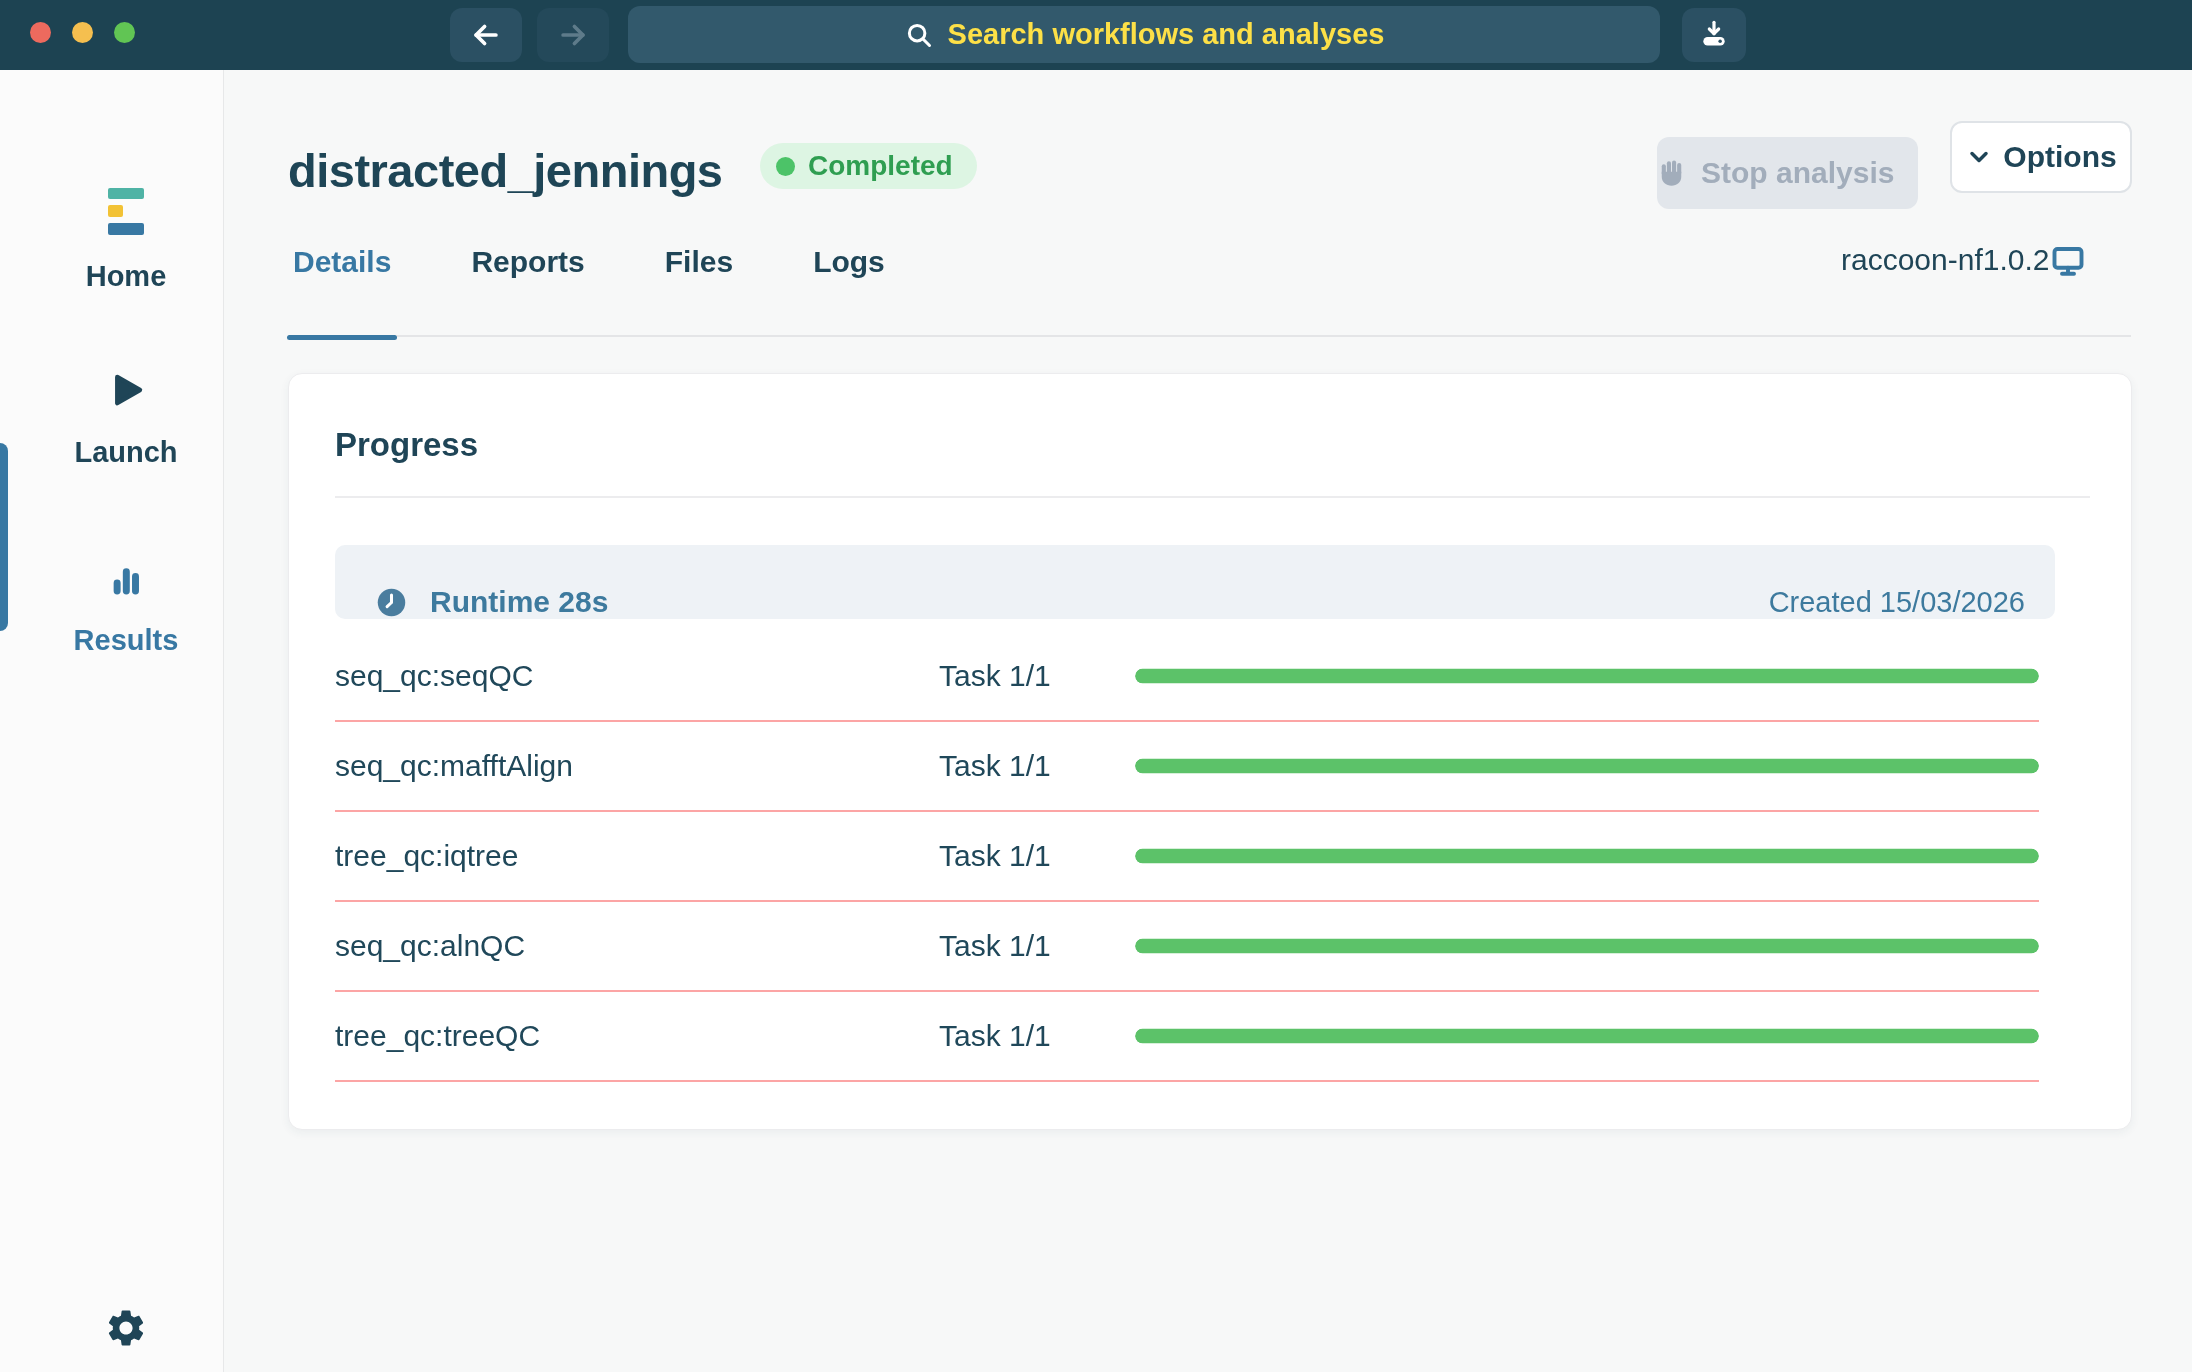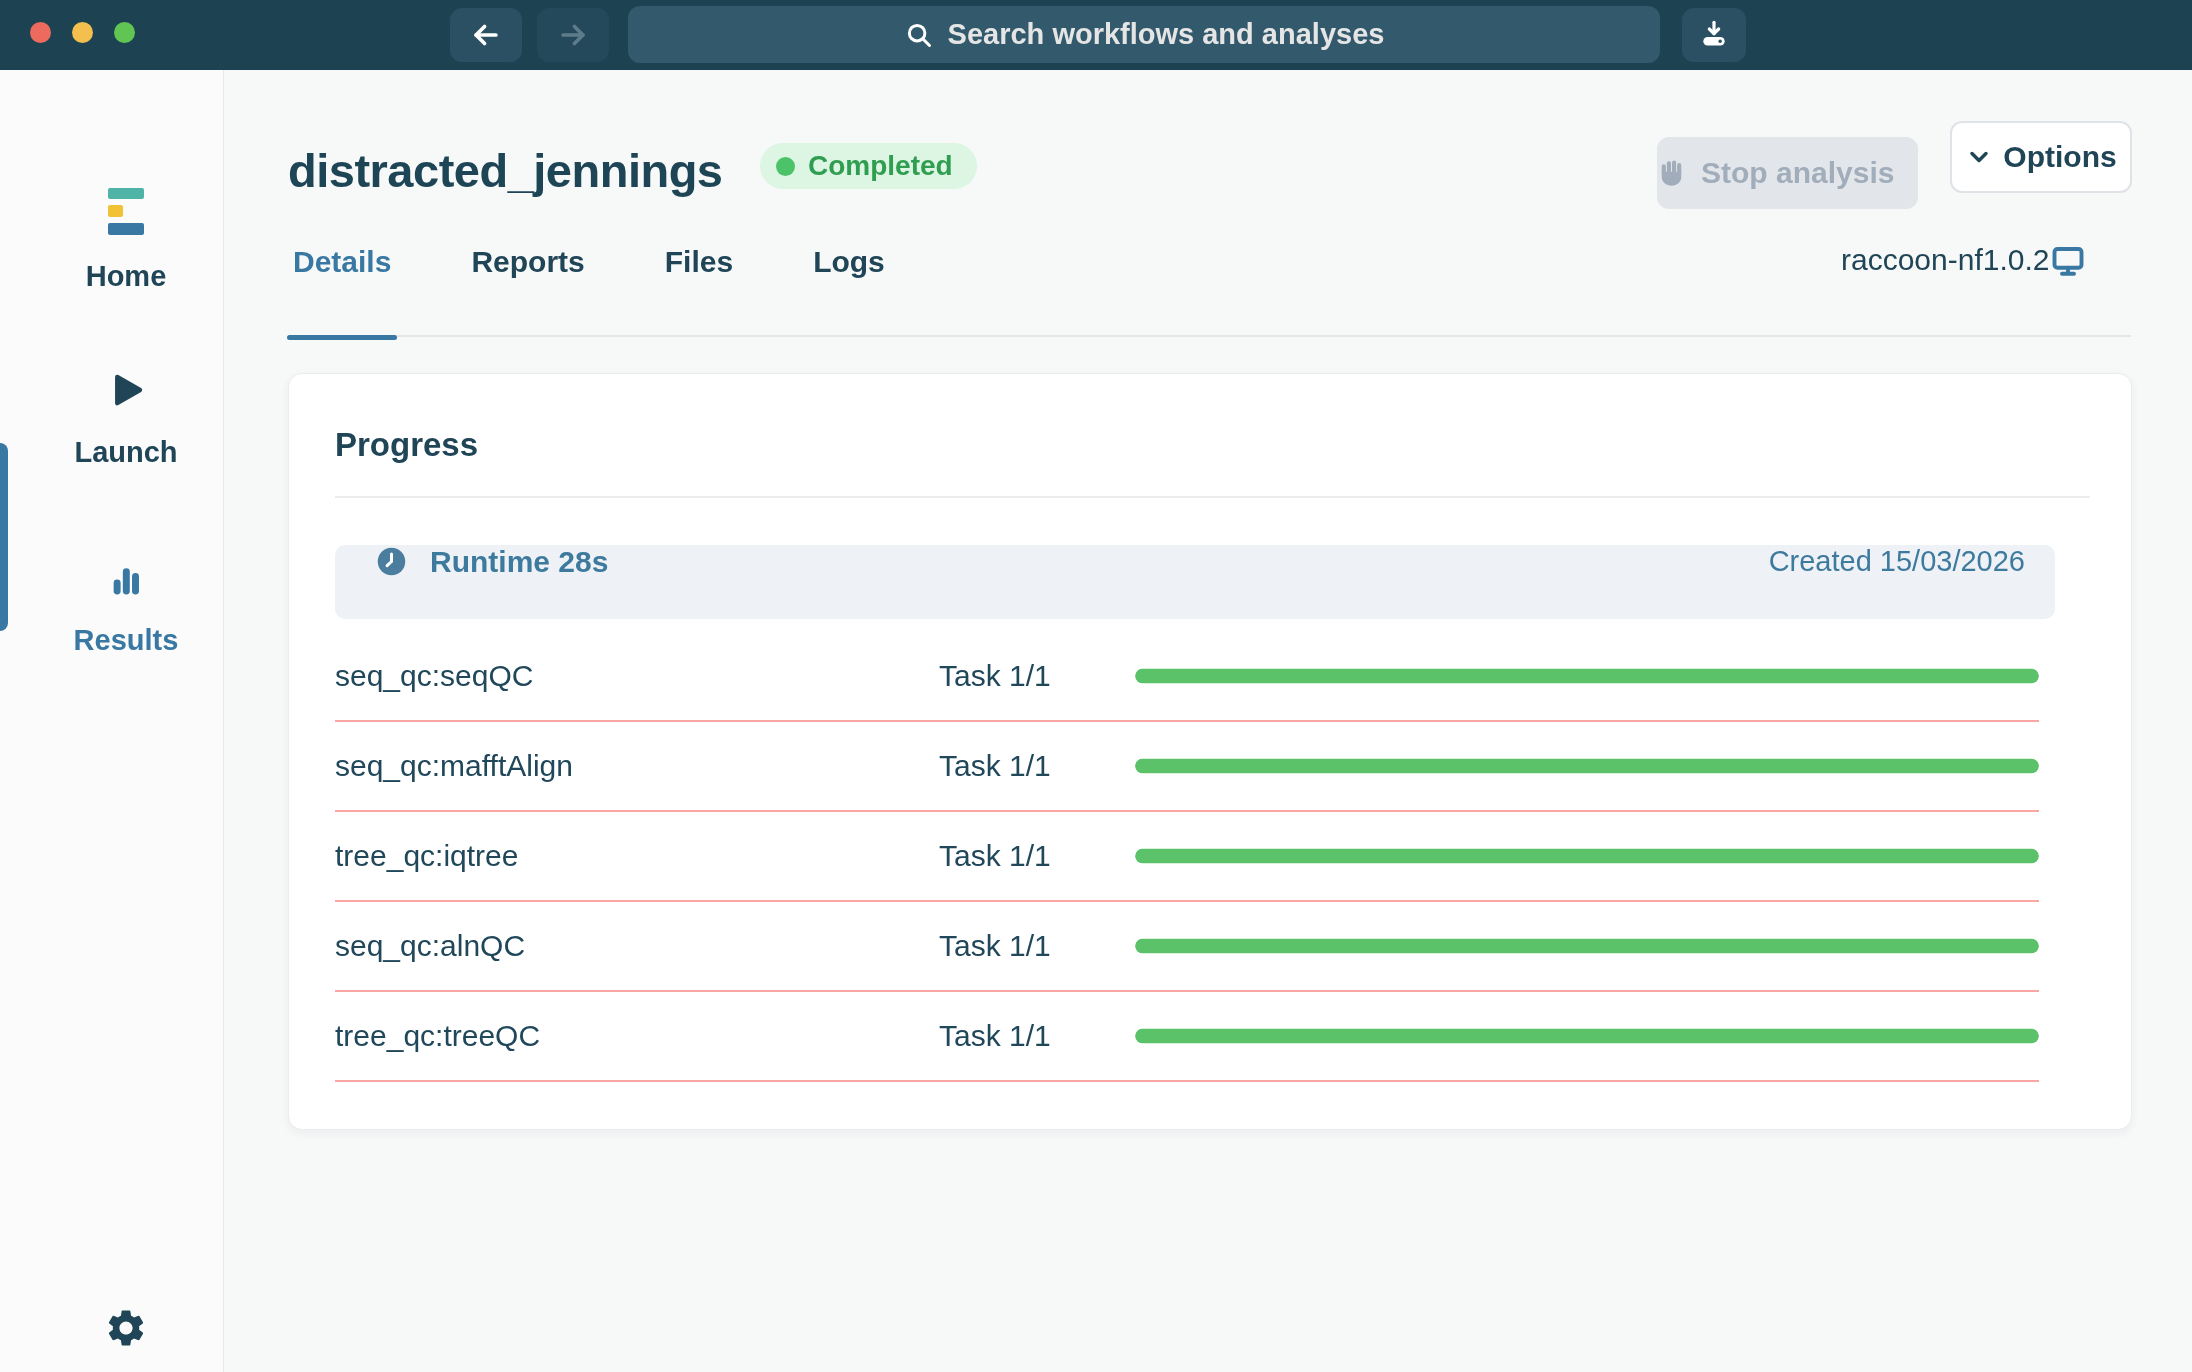--- a/index.html
+++ b/index.html
@@ -25,21 +25,21 @@
     position:absolute; top:8px; height:54px; border:none; border-radius:12px;
     background:#2b5063; display:flex; align-items:center; justify-content:center;
   }
   .nav-btn.back { left:450px; width:72px; }
   .nav-btn.forward { left:537px; width:72px; background:#24495a; }
   .nav-btn.download { left:1682px; width:64px; }
   .searchbar {
     position:absolute; left:628px; top:6px; width:1032px; height:57px;
     background:#32596c; border-radius:12px;
     display:flex; align-items:center; justify-content:center; gap:14px;
-    color:#e5e5e5; font-size:29px; font-weight:600; cursor:text;
+    color:#fde047; font-size:29px; font-weight:600; cursor:text;
   }
 
   
   .sidebar {
     position:absolute; left:0; top:70px; width:224px; height:1302px;
     background:#fbfbfb; border-right:1px solid #e7e8e9;
   }
   .side-indicator {
     position:absolute; left:0; top:373px; width:8px; height:188px;
     background:#3878a3; border-radius:0 8px 8px 0;
@@ -107,21 +107,21 @@
     position:absolute; left:64px; top:302px; width:1844px; height:757px;
     background:#ffffff; border:1px solid #ececee; border-radius:14px;
     box-shadow:0 3px 10px rgba(30,67,82,0.06);
   }
   .card-title { position:absolute; left:46px; top:52px; font-size:33px; font-weight:700; color:#1f4557; }
   .card-divider { position:absolute; left:46px; top:122px; width:1755px; height:2px; background:#ececee; }
 
   .runtime-banner {
     position:absolute; left:46px; top:171px; width:1720px; height:74px;
     background:#eef2f6; border-radius:10px;
-    display:flex; align-items:flex-start;
+    display:flex; align-items:flex-end;
   }
   .runtime-banner .clock { margin-left:40px; }
   .runtime-text { margin-left:22px; font-size:30px; font-weight:600; color:#3d7a9e; }
   .created-text { margin-left:auto; margin-right:30px; font-size:29px; font-weight:500; color:#3d7a9e; }
 
   .task-rows { position:absolute; left:46px; top:258px; width:1704px; }
   .task-row {
     position:relative; height:90px; border-bottom:2px solid #fca5a5;
   }
   .task-name {

